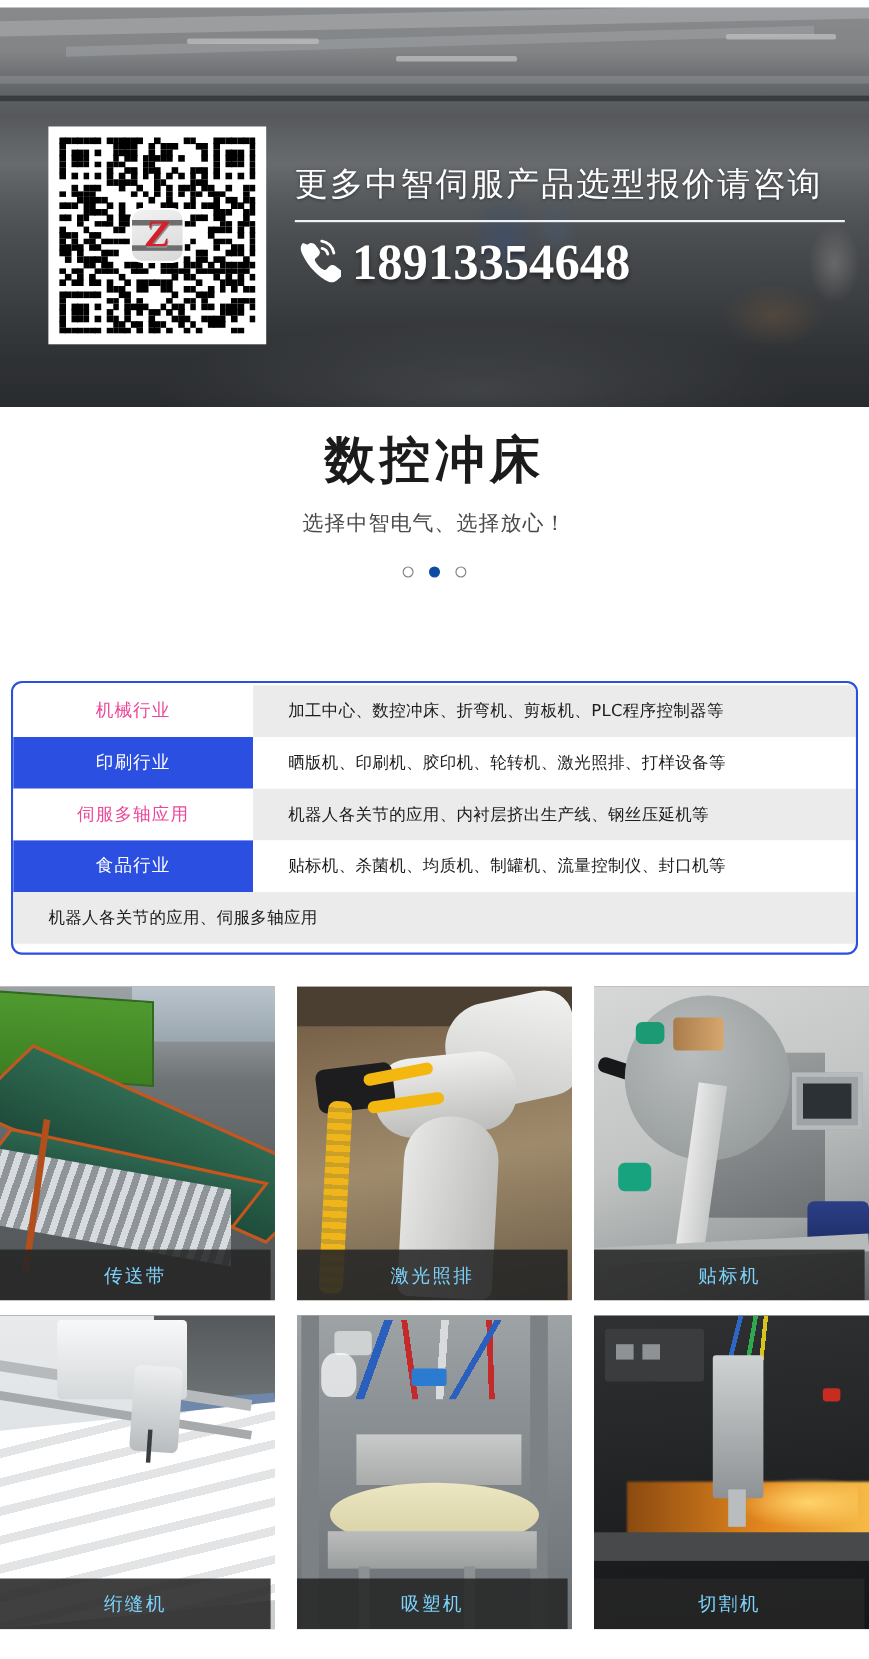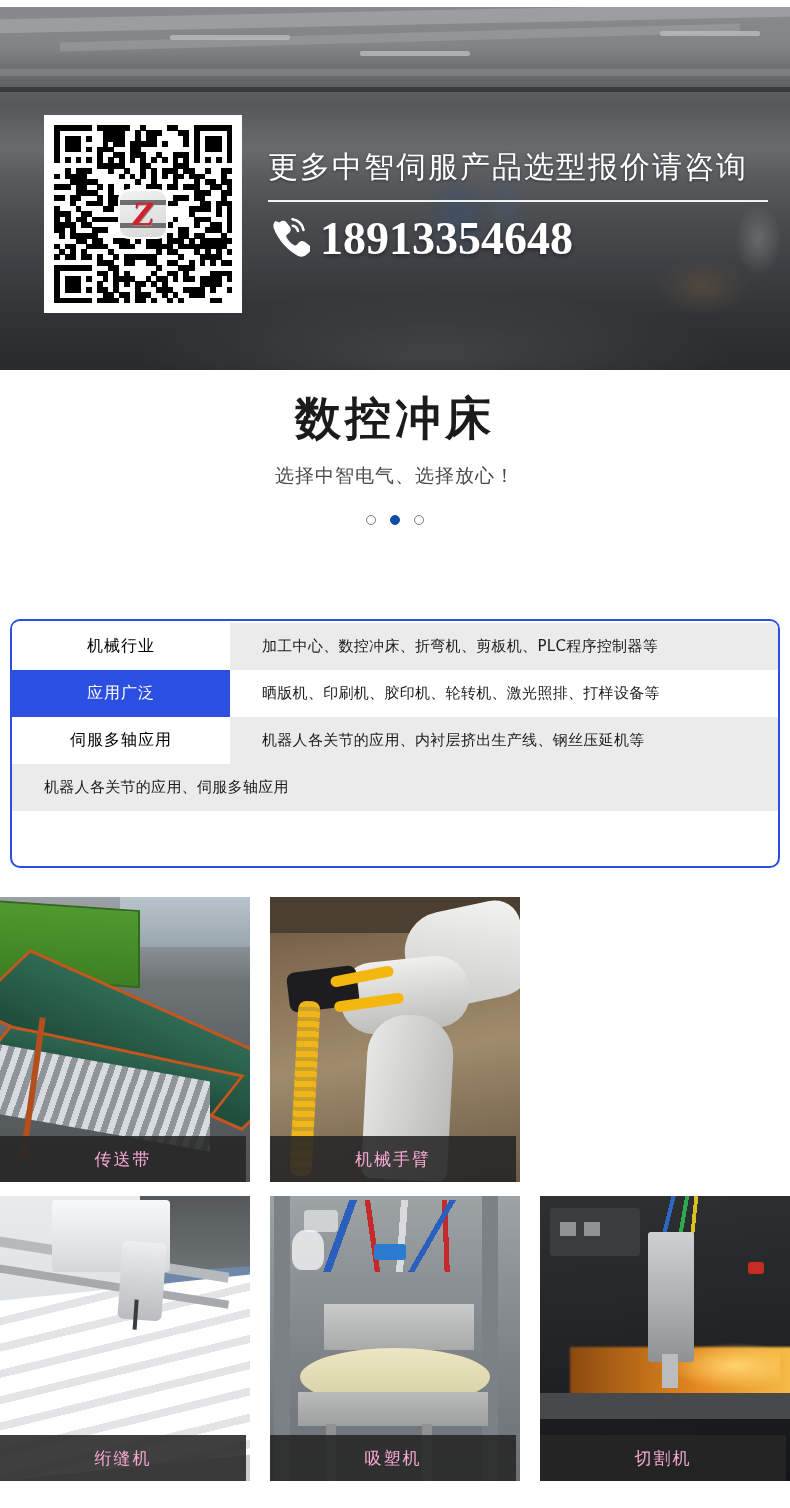--- a/index.html
+++ b/index.html
@@ -117,36 +117,36 @@
   .tcell-l {
     width:218px; flex:none; display:flex; align-items:center; justify-content:center;
     font-size:16px; color:#1c1c1c; letter-spacing:1px;
     font-family:"DejaVu Sans","Liberation Sans",sans-serif;
   }
   .tcell-r {
     flex:1; display:flex; align-items:center; padding-left:32px;
     font-size:15px; color:#1c1c1c; letter-spacing:.3px;
     font-family:"DejaVu Sans","Liberation Sans",sans-serif;
   }
-  .trow.odd  .tcell-l { background:#ffffff; color:#000000; }
+  .trow.odd  .tcell-l { background:#ffffff; color:#ec4899; }
   .trow.odd  .tcell-r { background:#ebebeb; }
   .trow.even .tcell-l { background:#2b4fe0; color:#ffffff; }
   .trow.even .tcell-r { background:#ffffff; }
   .table-wrap .trow:first-child { margin-top:2px; }
 
   
   .grid { position:absolute; left:0; top:897px; width:790px; }
   .grid-row { display:flex; gap:20px; margin-bottom:14px; }
   .card { position:relative; width:250px; height:285px; overflow:hidden; background:#2a2a2a; }
   .card .photo { position:absolute; inset:0; }
   .card .caption {
     position:absolute; left:0; right:4px; bottom:0; height:46px;
     background:rgba(38,38,38,.88);
     display:flex; align-items:center; justify-content:center;
-    color:#f9a8d4; font-size:17px; letter-spacing:2px;
+    color:#7dd3fc; font-size:17px; letter-spacing:2px;
     font-family:"DejaVu Sans","Liberation Sans",sans-serif;
   }
 
   
   .ph-conveyor {
     background:
       linear-gradient(75deg, rgba(0,0,0,0) 0 40%, rgba(0,0,0,0) 100%),
       linear-gradient(180deg,#9ba1a4 0%,#8d9396 16%,#6e7376 30%,#5e6366 55%,#4f5356 100%);
   }
   .ph-conveyor .green-box {
@@ -877,26 +877,30 @@
         <span class="dot"></span>
       </div>
   </div>
 
   <div class="table-wrap" id="industry-table">
       <div class="trow odd">
         <div class="tcell-l">机械行业</div>
         <div class="tcell-r">加工中心、数控冲床、折弯机、剪板机、PLC程序控制器等</div>
       </div>
       <div class="trow even">
-        <div class="tcell-l">应用广泛</div>
+        <div class="tcell-l">印刷行业</div>
         <div class="tcell-r">晒版机、印刷机、胶印机、轮转机、激光照排、打样设备等</div>
       </div>
       <div class="trow odd">
         <div class="tcell-l">伺服多轴应用</div>
         <div class="tcell-r">机器人各关节的应用、内衬层挤出生产线、钢丝压延机等</div>
+      </div>
+      <div class="trow even">
+        <div class="tcell-l">食品行业</div>
+        <div class="tcell-r">贴标机、杀菌机、均质机、制罐机、流量控制仪、封口机等</div>
       </div>
       <div class="trow odd">
         <div class="tcell-r">机器人各关节的应用、伺服多轴应用</div>
       </div>
     </div>
 
   <div class="grid" id="gallery-grid">
       <div class="grid-row">
         <div class="card">
           <div class="photo ph-conveyor">
@@ -913,21 +917,36 @@
           <div class="photo ph-robot">
             <div class="beamtop"></div>
             <div class="white1"></div>
             <div class="white2"></div>
             <div class="white3"></div>
             <div class="blackclamp"></div>
             <div class="ytube1"></div>
             <div class="ytube2"></div>
             <div class="yhose"></div>
           </div>
-          <div class="caption">机械手臂</div>
+          <div class="caption">激光照排</div>
+        </div>
+        <div class="card">
+          <div class="photo ph-label">
+            <div class="bar-dark"></div>
+            <div class="body"></div>
+            <div class="disc"></div>
+            <div class="core"></div>
+            <div class="greenknob"></div>
+            <div class="tape"></div>
+            <div class="greenclip"></div>
+            <div class="hmi"></div>
+            <div class="bluedrum"></div>
+            <div class="railb"></div>
+          </div>
+          <div class="caption">贴标机</div>
         </div>
       </div>
       <div class="grid-row">
         <div class="card">
           <div class="photo ph-quilt">
             <div class="bgdark"></div>
             <div class="bluestrip"></div>
             <div class="mattress"></div>
             <div class="rail1"></div>
             <div class="rail2"></div>

